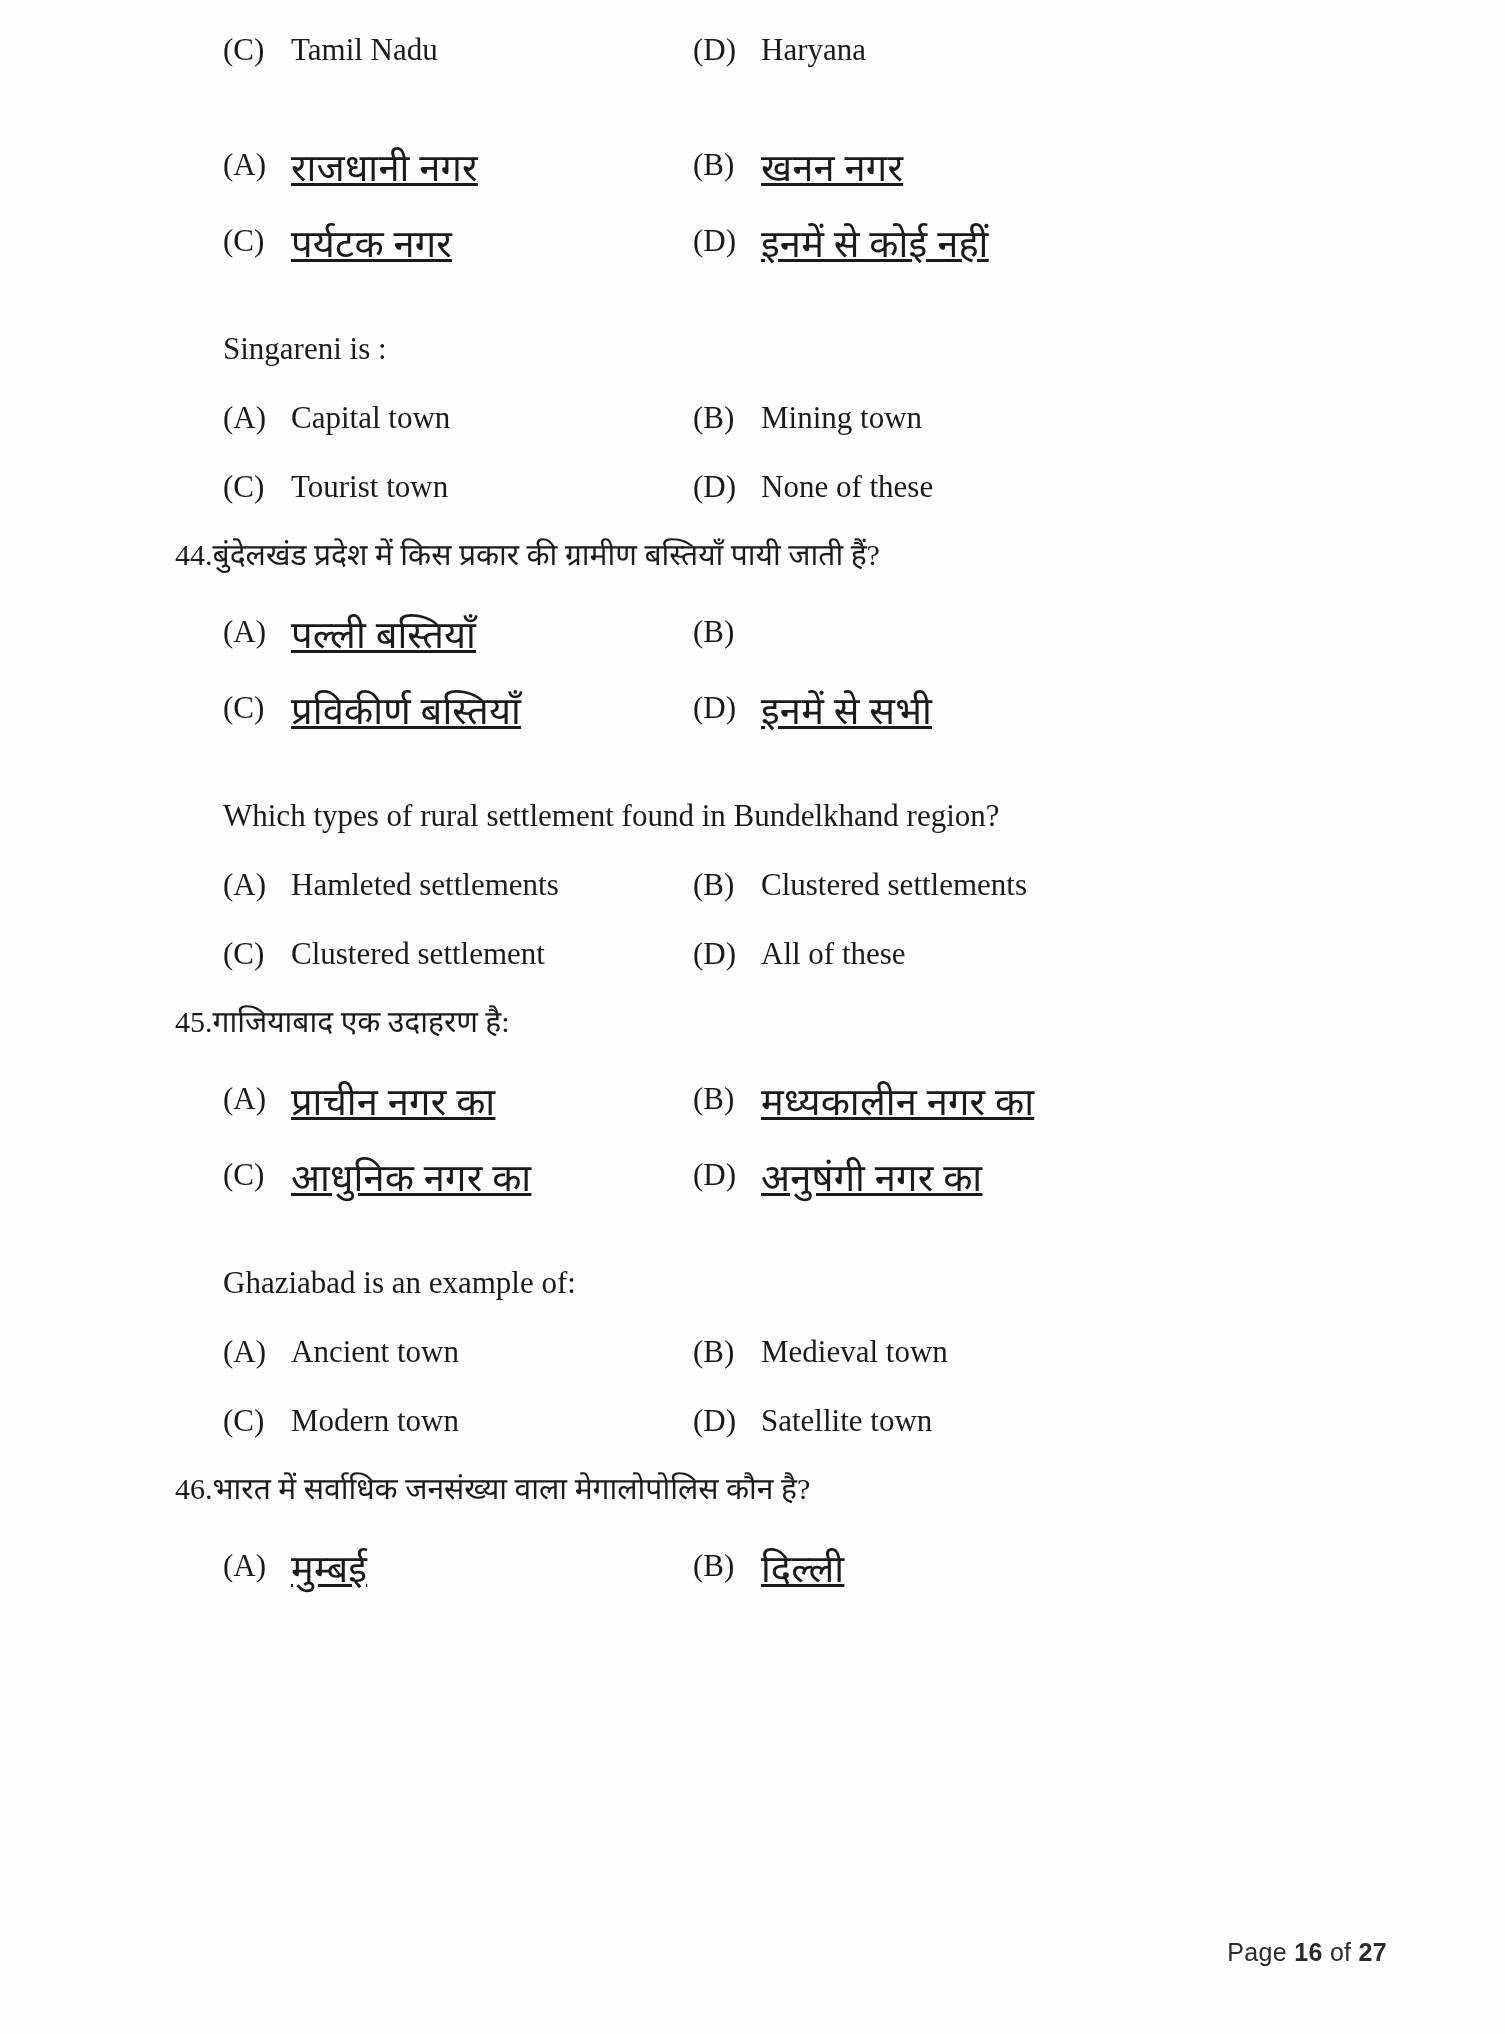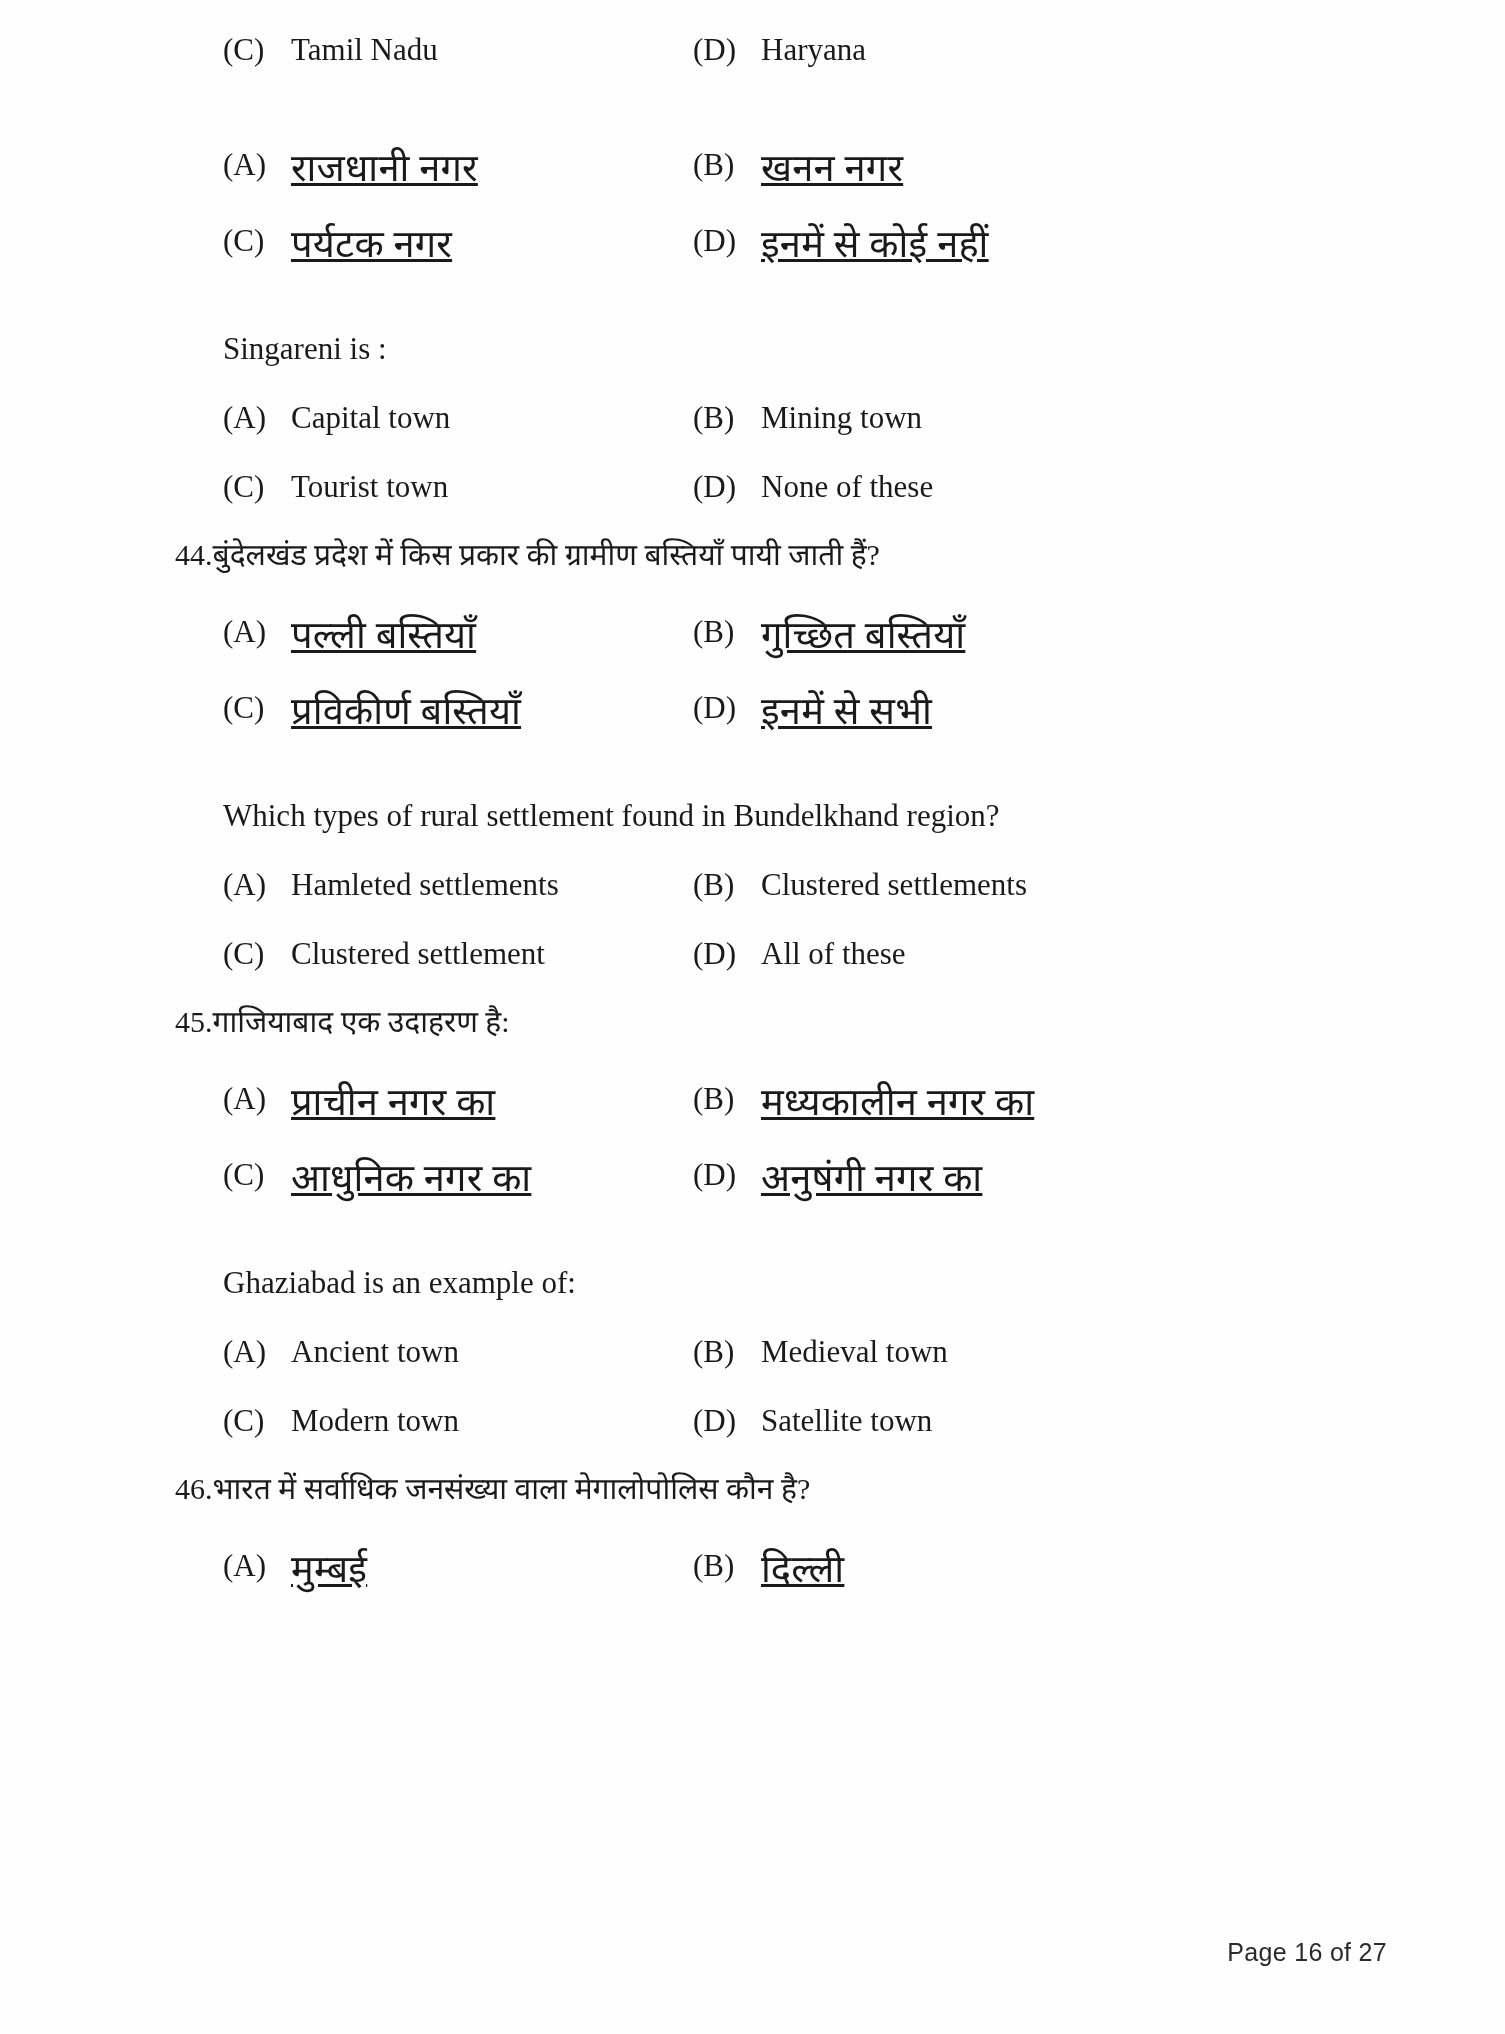--- a/index.html
+++ b/index.html
@@ -102,21 +102,21 @@
   .footer {
     position: absolute;
     right: 118px;
     bottom: 38px;
     font-family: "Liberation Sans", "DejaVu Sans", sans-serif;
     font-size: 25px;
     color: #2b2b2b;
     letter-spacing: 0.3px;
     white-space: pre;
   }
-  .footer b { font-weight: 400; margin-top: 28px; }
+  .footer b { font-weight: 700; margin-top: 28px; }
 </style>
 </head>
 <body>
 
 <div class="page">
 
   <div class="opt-row">
     <div class="opt-cell left">
       <span class="opt-key latin">(C)</span>
       <span class="opt-val latin">Tamil Nadu</span>
@@ -195,21 +195,20 @@
 
   <div class="sp-l"></div>
 
   <div class="opt-row">
     <div class="opt-cell left">
       <span class="opt-key latin">(A)</span>
       <span class="opt-val deva">पल्ली बस्तियाँ</span>
     </div>
     <div class="opt-cell right">
       <span class="opt-key latin">(B)</span>
-      <span class="opt-val deva">गुच्छित बस्तियाँ</span>
     </div>
   </div>
 
   <div class="sp-m"></div>
 
   <div class="opt-row">
     <div class="opt-cell left">
       <span class="opt-key latin">(C)</span>
       <span class="opt-val deva">प्रविकीर्ण बस्तियाँ</span>
     </div>

